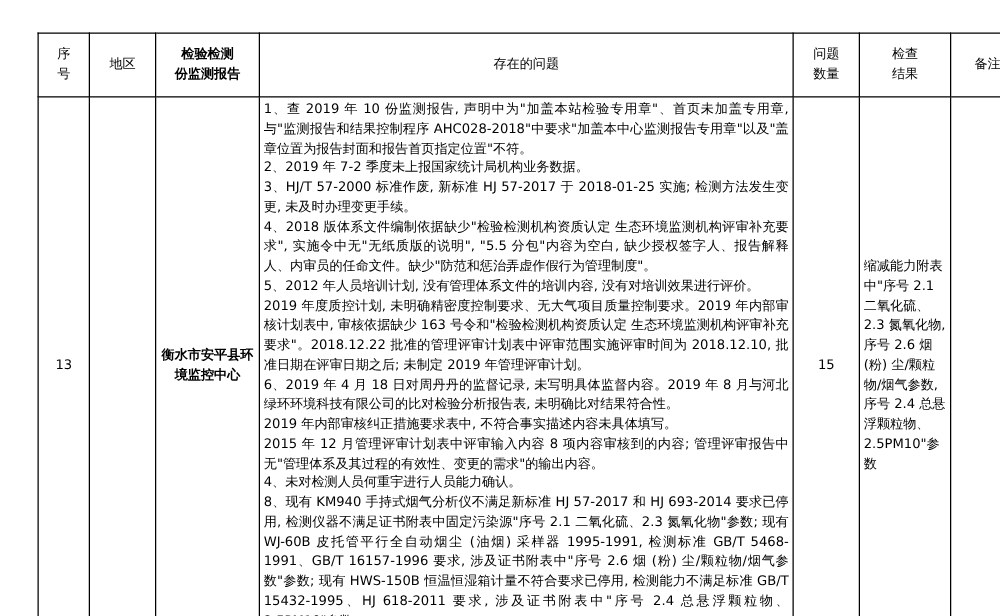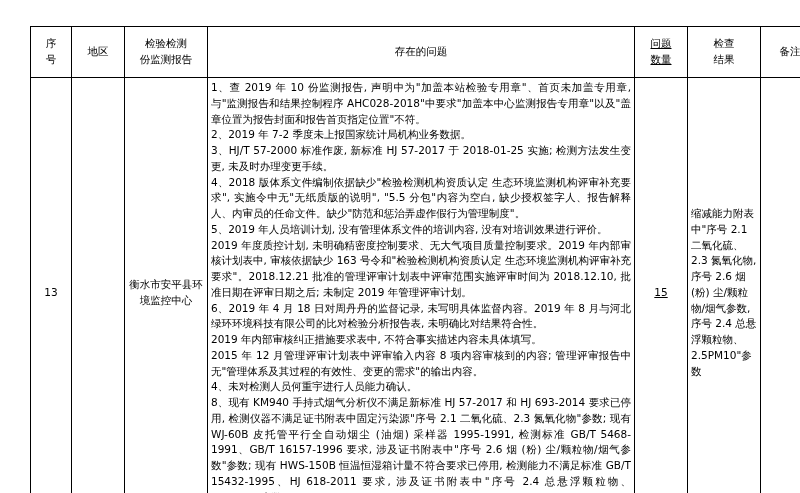--- a/index.html
+++ b/index.html
@@ -37,23 +37,23 @@
   }
   thead th {
     text-align: center;
     font-weight: normal;
     font-size: 11.5px;
     line-height: 1.4;
     height: 46px;
   }
   .col-no      { width: 34px; }
   .col-region  { width: 46px; margin-top: 42px; }
-  .col-org     { width: 76px; }
+  .col-org     { width: 76px; font-weight: bold; }
   .col-issues  { width: 420px; }
-  .col-count   { width: 46px; text-decoration: underline; }
+  .col-count   { width: 46px; }
   .col-result  { width: 66px; }
   .col-remark  { width: 52px; }
 
   td.center {
     text-align: center;
   }
   td.vcenter-narrow {
     text-align: center;
     font-size: 11px;
   }
@@ -116,22 +116,22 @@
     <tbody>
       <tr>
         <td class="center col-no">13</td>
         <td class="center col-region"></td>
         <td class="org-cell col-org">衡水市安平县环境监控中心</td>
         <td class="issues-cell col-issues">
           <p>1、查 2019 年 10 份监测报告, 声明中为"加盖本站检验专用章"、首页未加盖专用章, 与"监测报告和结果控制程序 AHC028-2018"中要求"加盖本中心监测报告专用章"以及"盖章位置为报告封面和报告首页指定位置"不符。</p>
           <p>2、2019 年 7-2 季度未上报国家统计局机构业务数据。</p>
           <p>3、HJ/T 57-2000 标准作废, 新标准 HJ 57-2017 于 2018-01-25 实施; 检测方法发生变更, 未及时办理变更手续。</p>
           <p>4、2018 版体系文件编制依据缺少"检验检测机构资质认定 生态环境监测机构评审补充要求", 实施令中无"无纸质版的说明", "5.5 分包"内容为空白, 缺少授权签字人、报告解释人、内审员的任命文件。缺少"防范和惩治弄虚作假行为管理制度"。</p>
-          <p>5、2019 年人员培训计划, 没有管理体系文件的培训内容, 没有对培训效果进行评价。</p>
-          <p>2019 年度质控计划, 未明确精密度控制要求、无大气项目质量控制要求。2019 年内部审核计划表中, 审核依据缺少 163 号令和"检验检测机构资质认定 生态环境监测机构评审补充要求"。2018.12.21 批准的管理评审计划表中评审范围实施评审时间为 2018.12.10, 批准日期在评审日期之后; 未制定 2019 年管理评审计划。</p>
+          <p>5、2012 年人员培训计划, 没有管理体系文件的培训内容, 没有对培训效果进行评价。</p>
+          <p>2019 年度质控计划, 未明确精密度控制要求、无大气项目质量控制要求。2019 年内部审核计划表中, 审核依据缺少 163 号令和"检验检测机构资质认定 生态环境监测机构评审补充要求"。2018.12.22 批准的管理评审计划表中评审范围实施评审时间为 2018.12.10, 批准日期在评审日期之后; 未制定 2019 年管理评审计划。</p>
           <p>6、2019 年 4 月 18 日对周丹丹的监督记录, 未写明具体监督内容。2019 年 8 月与河北绿环环境科技有限公司的比对检验分析报告表, 未明确比对结果符合性。</p>
           <p>2019 年内部审核纠正措施要求表中, 不符合事实描述内容未具体填写。</p>
           <p>2015 年 12 月管理评审计划表中评审输入内容 8 项内容审核到的内容; 管理评审报告中无"管理体系及其过程的有效性、变更的需求"的输出内容。</p>
           <p>4、未对检测人员何重宇进行人员能力确认。</p>
           <p>8、现有 KM940 手持式烟气分析仪不满足新标准 HJ 57-2017 和 HJ 693-2014 要求已停用, 检测仪器不满足证书附表中固定污染源"序号 2.1 二氧化硫、2.3 氮氧化物"参数; 现有 WJ-60B 皮托管平行全自动烟尘 (油烟) 采样器 1995-1991, 检测标准 GB/T 5468-1991、GB/T 16157-1996 要求, 涉及证书附表中"序号 2.6 烟 (粉) 尘/颗粒物/烟气参数"参数; 现有 HWS-150B 恒温恒湿箱计量不符合要求已停用, 检测能力不满足标准 GB/T 15432-1995、HJ 618-2011 要求, 涉及证书附表中"序号 2.4 总悬浮颗粒物、2.5PM10"参数。</p>
         </td>
         <td class="vcenter-narrow col-count">15</td>
         <td class="result-cell col-result">缩减能力附表中"序号 2.1 二氧化硫、2.3 氮氧化物, 序号 2.6 烟 (粉) 尘/颗粒物/烟气参数, 序号 2.4 总悬浮颗粒物、2.5PM10"参数</td>
         <td class="center col-remark"></td>
       </tr>

